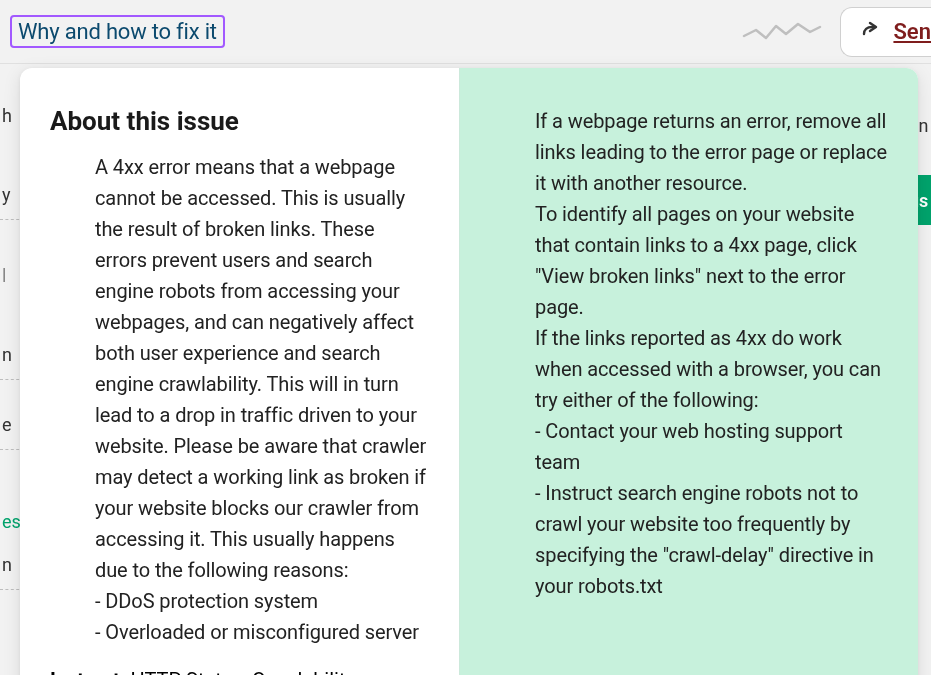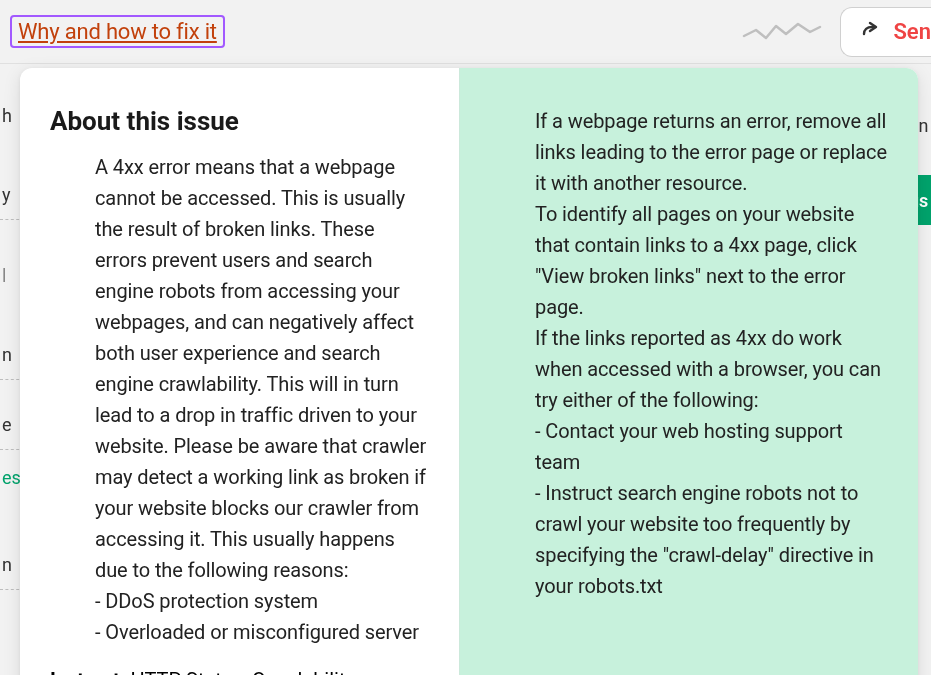--- a/index.html
+++ b/index.html
@@ -18,44 +18,44 @@
     justify-content: space-between;
     padding: 0 0 0 10px;
   }
   .link-box {
     border: 2px solid #a259ff;
     border-radius: 4px;
     padding: 2px 6px;
     background: transparent;
   }
   .link-text {
-    color: #c2410c;
+    color: #0c4a6e;
     font-size: 22px;
-    text-decoration: underline;
     text-underline-offset: 2px;
     letter-spacing: -0.2px;
   }
   .spark {
     margin-left: auto;
     margin-right: 18px;
     color: #b5b5b5;
   }
   .sen-btn {
     height: 50px;
     background: #ffffff;
     border: 1px solid #d0d0d0;
     border-radius: 12px 0 0 12px;
     border-right: none;
     padding: 0 0 0 18px;
     display: flex;
     align-items: center;
     gap: 10px;
-    color: #ef4444;
+    color: #7f1d1d;
     font-size: 22px;
     font-weight: 600;
+    text-decoration: underline;
   }
   .sen-btn svg { display: block; }
 
   .bg-strip {
     position: absolute;
     left: 0;
     height: 50px;
     width: 30px;
     display: flex;
     align-items: center;
@@ -142,21 +142,21 @@
   </div>
 <div class="bg-strip" style="top:250px;border-bottom:none;color:#888">
     <span>l</span>
   </div>
 <div class="bg-strip" style="top:330px;">
     <span>n</span>
   </div>
 <div class="bg-strip" style="top:400px;">
     <span>e</span>
   </div>
-<div class="bg-strip" style="top:452px;border-bottom:none;color:#00a36c">
+<div class="bg-strip" style="top:496px;border-bottom:none;color:#00a36c">
     <span>es</span>
   </div>
 <div class="bg-strip" style="top:540px;">
     <span>n</span>
   </div>
 <div class="bg-right" style="top:100px;color:#333">
     <span>en</span>
   </div>
 <div class="bg-right" style="top:175px;background:#00a36c;color:#fff;font-weight:600">
     <span>us</span>

